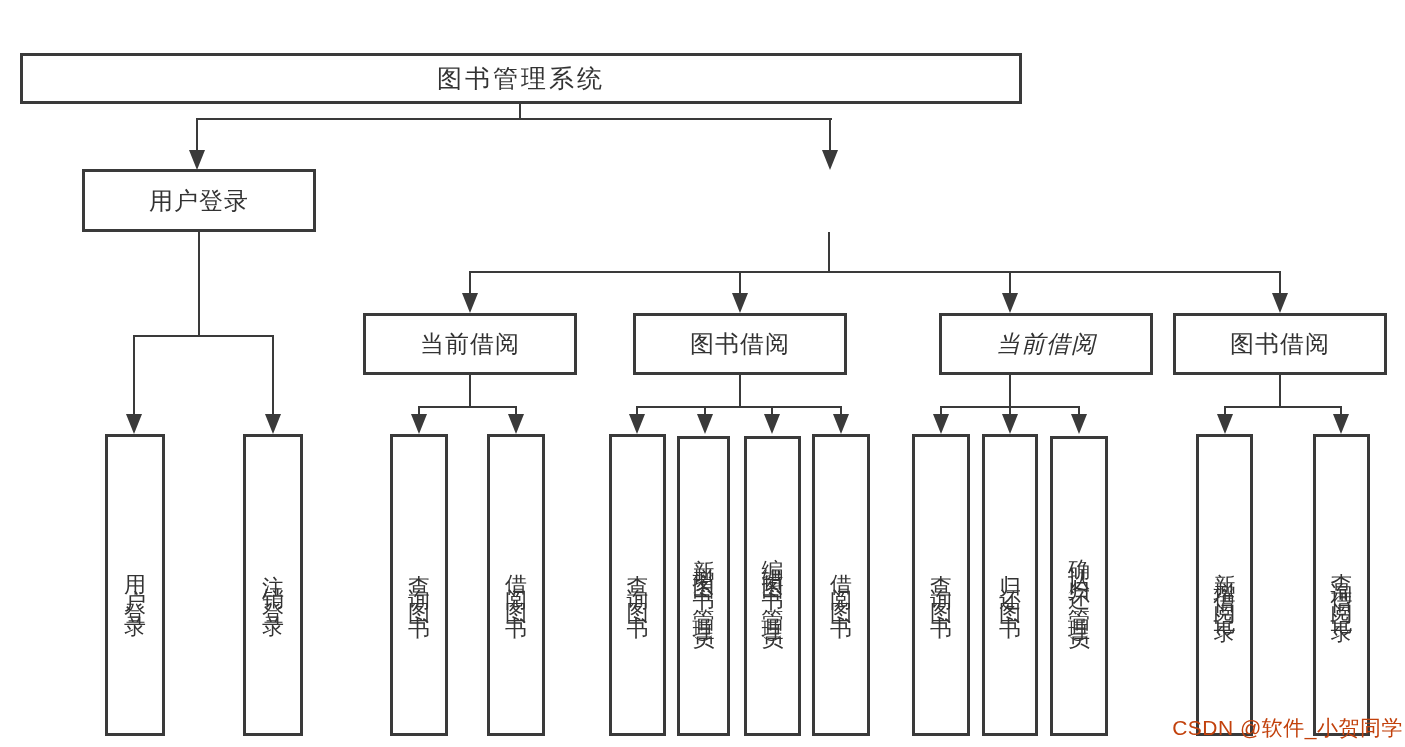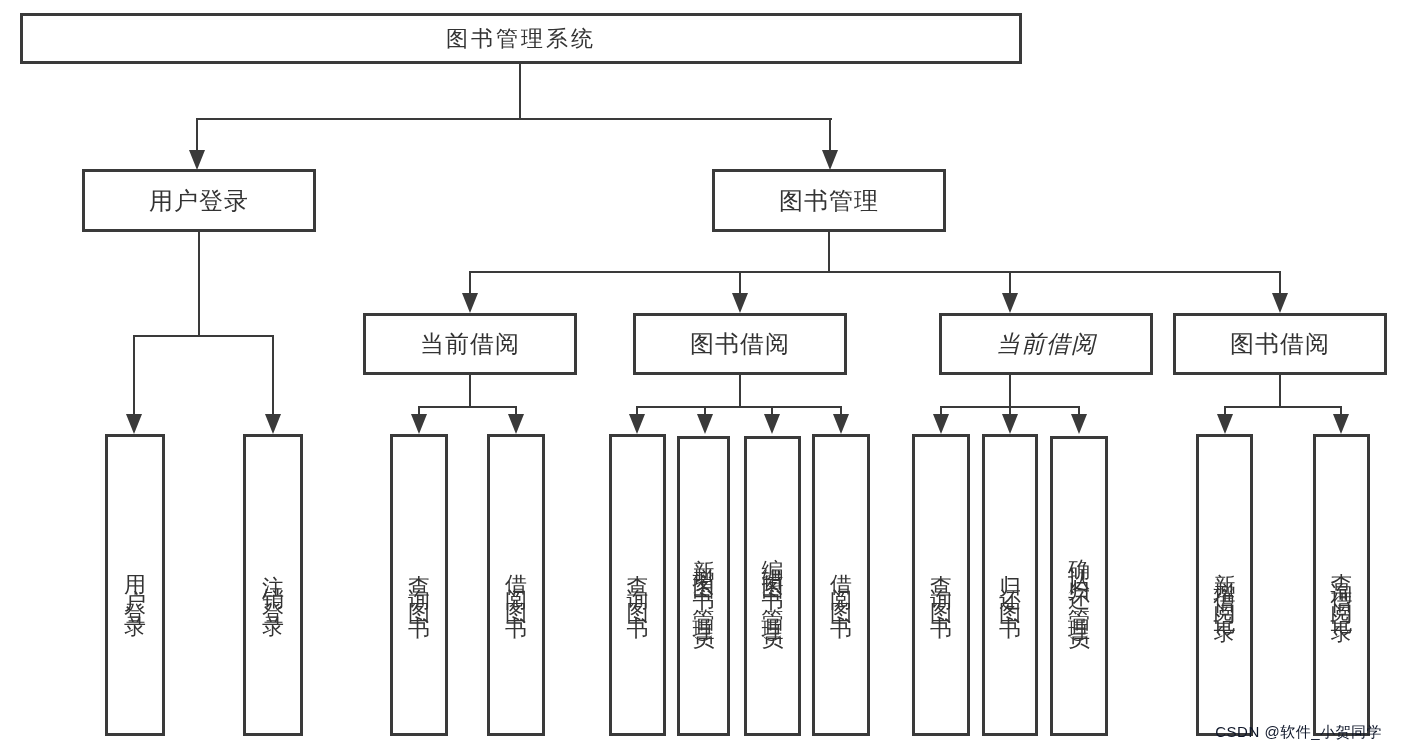--- a/index.html
+++ b/index.html
@@ -16,45 +16,45 @@
     background: #ffffff;
     border: 3px solid #3a3a3a;
     box-sizing: border-box;
     display: flex;
     align-items: center;
     justify-content: center;
     color: #333333;
     z-index: 2;
   }
   .hbox { font-size: 24px; letter-spacing: 1px; }
-  .rootbox { font-size: 22px; letter-spacing: 3px; }
+  .rootbox { font-size: 25px; letter-spacing: 3px; margin-top: 40px; }
   .vbox {
     writing-mode: vertical-rl;
     text-orientation: mixed;
     font-size: 22px;
   }
   .vbox.short { letter-spacing: 14px; }
   .vbox.med   { letter-spacing: 10px; }
   .vbox.long  { letter-spacing: 10px; }
   .hl { position: absolute; height: 2px; background: #3a3a3a; z-index: 1; }
   .vl { position: absolute; width: 2px;  background: #3a3a3a; z-index: 1; }
   .arr {
     position: absolute;
     width: 0; height: 0;
     border-left: 8px solid transparent;
     border-right: 8px solid transparent;
     border-top: 20px solid #3a3a3a;
     z-index: 1;
   }
   .watermark {
     position: absolute;
-    right: 23px;
+    right: 2px;
     bottom: 5px;
-    font-size: 15px;
-    color: #0f172a;
+    font-size: 21px;
+    color: #c2410c;
     letter-spacing: 0.5px;
     z-index: 3;
   }
 </style>
 </head>
 <body>
 
 <div class="canvas">
 
   <div class="box rootbox" style="left:20px; top:13px; width:1002px; height:51px;">
@@ -63,23 +63,20 @@
 
   <div class="vl" style="left:519px; top:64px; height:56px;"></div>
   <div class="hl" style="left:196px; top:118px; width:636px;"></div>
   <div class="vl" style="left:196px; top:118px; height:36px;"></div>
   <div class="vl" style="left:829px; top:118px; height:36px;"></div>
   <div class="arr" style="left:189px; top:150px;"></div>
   <div class="arr" style="left:822px; top:150px;"></div>
 
   <div class="box hbox" style="left:82px; top:169px; width:234px; height:63px;">
     <span>用户登录</span>
-  </div>
-  <div class="box hbox" style="left:712px; top:169px; width:234px; height:63px;">
-    <span>图书管理</span>
   </div>
 
   <div class="vl" style="left:198px; top:232px; height:105px;"></div>
   <div class="hl" style="left:133px; top:335px; width:141px;"></div>
   <div class="vl" style="left:133px; top:335px; height:82px;"></div>
   <div class="vl" style="left:272px; top:335px; height:82px;"></div>
   <div class="arr" style="left:126px; top:414px;"></div>
   <div class="arr" style="left:265px; top:414px;"></div>
 
   <div class="vl" style="left:828px; top:232px; height:41px;"></div>

